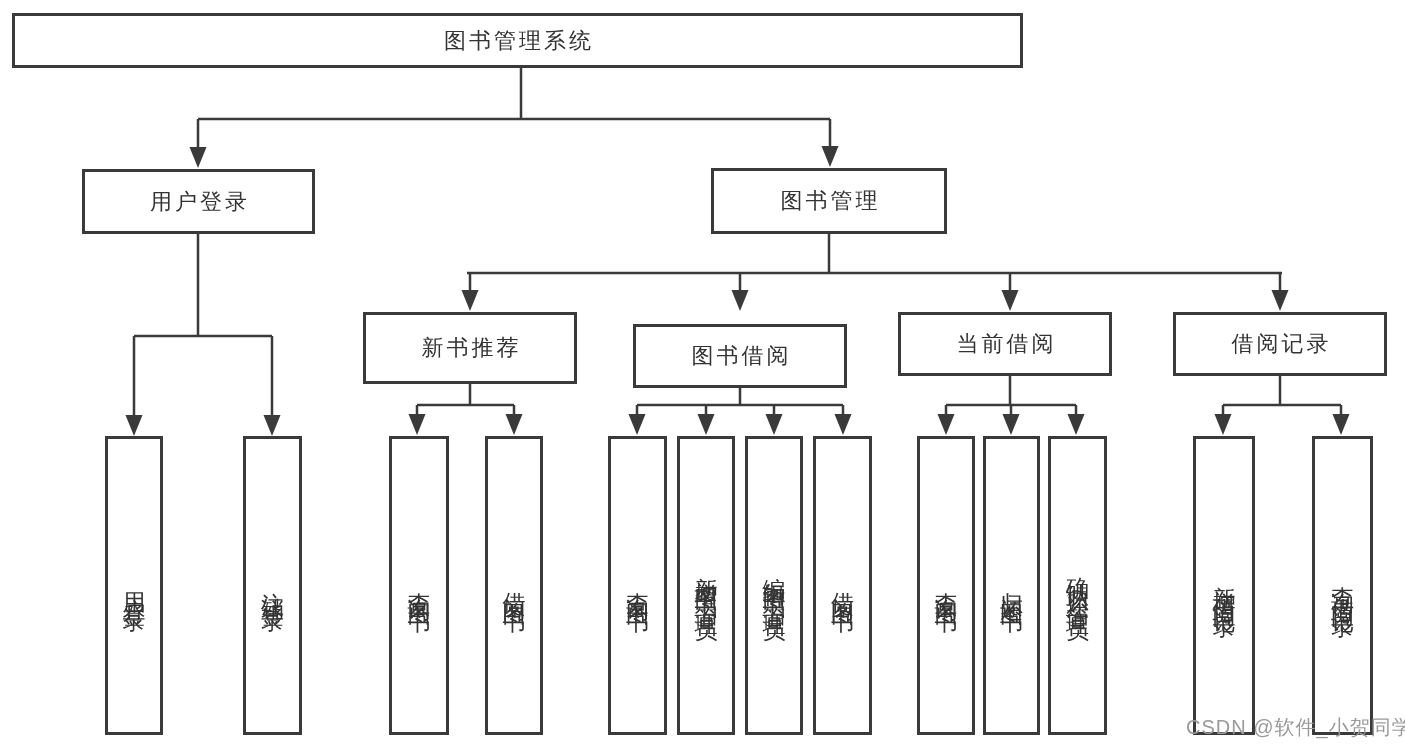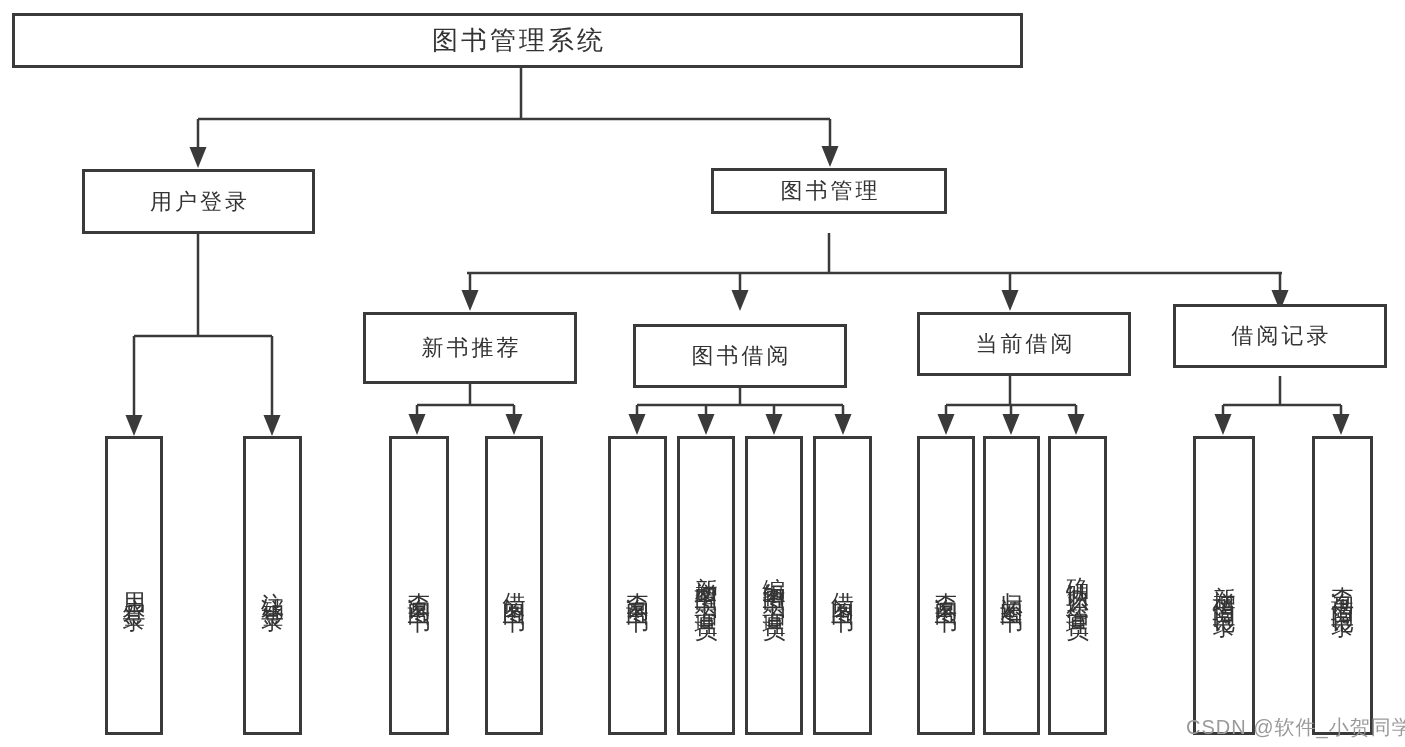--- a/index.html
+++ b/index.html
@@ -22,21 +22,21 @@
     border:3px solid var(--line);
     background:#fff;
     box-sizing:border-box;
     display:flex;align-items:center;justify-content:center;
     color:var(--text);
   }
   .node.h span{
     font-size:22px;letter-spacing:3px;text-indent:3px;
     white-space:nowrap;color:var(--text);
   }
-  .node.root span{font-size:26px;}
+  .node.root span{font-size:22px;}
   .node.v span{
     writing-mode:vertical-rl;
     font-size:23px;
     letter-spacing:6px;
     line-height:1;
     color:var(--text);
     white-space:nowrap;
   }
   .watermark{
     position:absolute;
@@ -85,34 +85,34 @@
     </g>
   </svg>
 
   <div class="node h root" style="left:12px;top:13px;width:1011px;height:55px">
     <span>图书管理系统</span>
   </div>
 
   <div class="node h" style="left:82px;top:169px;width:233px;height:65px">
     <span>用户登录</span>
   </div>
-  <div class="node h" style="left:711px;top:168px;width:236px;height:46px">
+  <div class="node h" style="left:711px;top:168px;width:236px;height:66px">
     <span>图书管理</span>
   </div>
 
   <div class="node h" style="left:363px;top:312px;width:214px;height:72px">
     <span>新书推荐</span>
   </div>
   <div class="node h" style="left:633px;top:324px;width:214px;height:64px">
     <span>图书借阅</span>
   </div>
-  <div class="node h" style="left:917px;top:312px;width:214px;height:64px">
+  <div class="node h" style="left:898px;top:312px;width:214px;height:64px">
     <span>当前借阅</span>
   </div>
-  <div class="node h" style="left:1173px;top:304px;width:214px;height:64px">
+  <div class="node h" style="left:1173px;top:312px;width:214px;height:64px">
     <span>借阅记录</span>
   </div>
 
   <div class="node v" style="left:105px;top:436px;width:58px;height:299px">
     <span>用户登录</span>
   </div>
   <div class="node v" style="left:243px;top:436px;width:59px;height:299px">
     <span>注销登录</span>
   </div>
 

